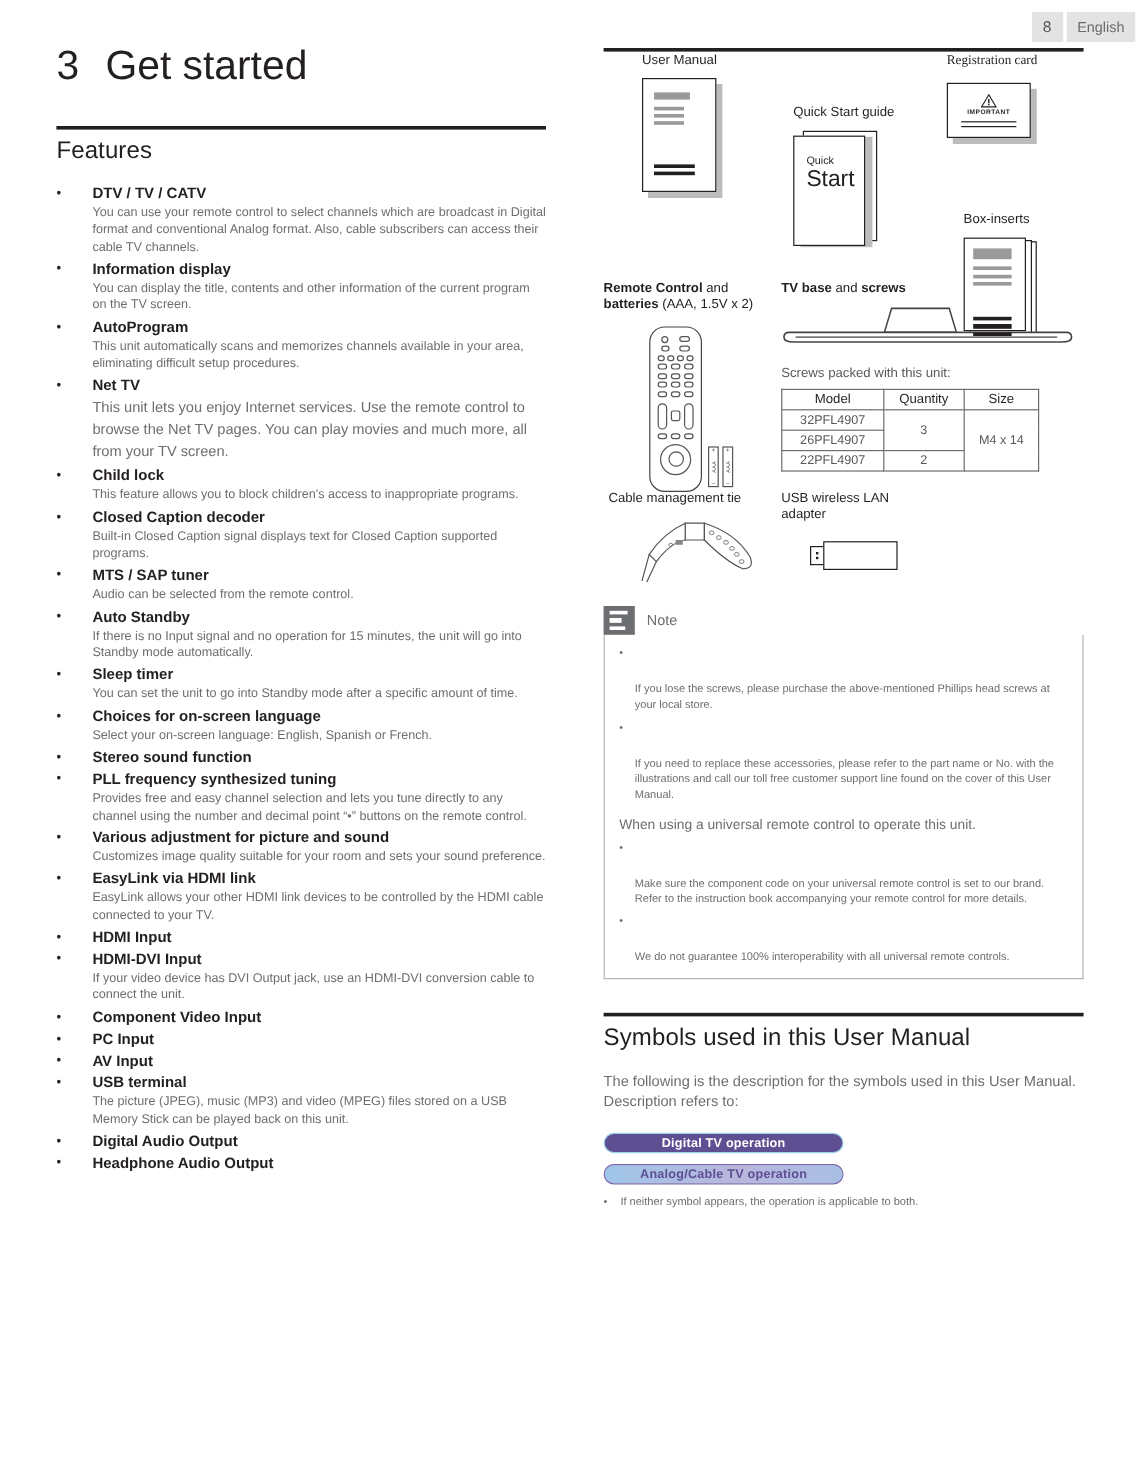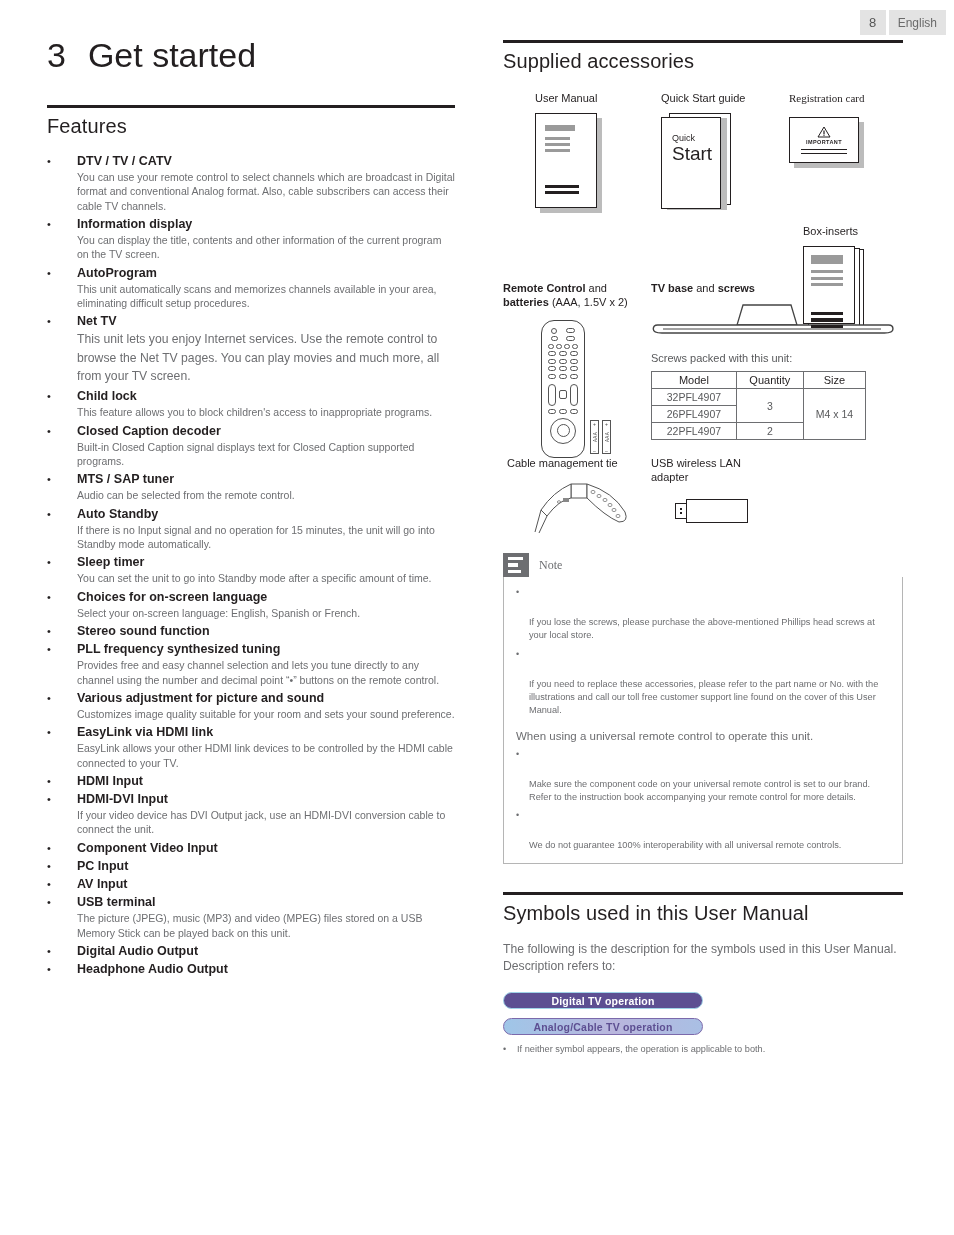--- a/index.html
+++ b/index.html
@@ -115,21 +115,21 @@
               display: flex; flex-direction: column; justify-content: center; align-items: center; gap: 2px; }
   .usb-plug i { width: 2px; height: 2px; background: #231f20; display: block; }
   .usb-body { width: 62px; height: 24px; border: 1.2px solid #231f20; }
 
   
   .note-head { display: flex; align-items: center; gap: 10px; }
   .note-icon { width: 26px; height: 24px; background: #6d6e71;
                display: flex; flex-direction: column; justify-content: center;
                align-items: flex-start; gap: 3px; padding-left: 5px; }
   .note-icon i { display: block; height: 3.5px; background: #fff; }
-  .note-label { font-size: 12px; color: #6d6e71; font-family: Liberation Serif, serif; }
+  .note-label { font-size: 12px; color: #6d6e71; }
   .note-box { border: 1px solid #b5b5b5; border-top: none; padding: 9px 12px 10px 12px; }
   .note-item { display: flex; margin-bottom: 5px; }
   .note-item .dot { flex: 0 0 13px; font-size: 9px; color: #6d6e71; line-height: 1.45; }
   .note-item .txt { font-size: 9.2px; color: #6d6e71; line-height: 1.45; flex: 1; margin-top: 30px; }
   .note-sub { font-size: 11.5px; color: #6d6e71; margin: 12px 0 6px 0; }
 
   
   .sym-intro { font-size: 12.2px; color: #6d6e71; line-height: 1.45; margin-bottom: 16px; }
   .badge {
     width: 200px; height: 17px; border-radius: 9px;
@@ -331,41 +331,40 @@
       <div class="body">
         <div class="feat-title">Headphone Audio Output</div>
       </div>
     </div>
   </div>
 </div>
 
 <div class="col-right">
 
   <div class="rule"></div>
-  <div class="sec-title right">Supplied accessories</div>
 
   <div style="position:relative;height:195px;">
 
     <div style="position:absolute;left:32px;top:0;">
       <div class="acc-label" style="margin-bottom:8px;">User Manual</div>
       <div class="shadowed" style="width:62px;height:95px;">
         <div class="sheet manual">
           <div class="bar-gray" style="width:72%;"></div>
           <div class="line-gray" style="width:60%;"></div>
           <div class="line-gray" style="width:60%;"></div>
           <div class="line-gray" style="width:60%;"></div>
           <div style="height:30px;"></div>
           <div class="bar-dark" style="width:80%;"></div>
           <div class="bar-dark" style="width:80%;"></div>
         </div>
       </div>
     </div>
 
     <div style="position:absolute;left:158px;top:0;">
-      <div class="acc-label" style="margin-bottom:8px;">Quick Start guide</div>
+      <div class="acc-label" style="margin-bottom:8px;margin-top:44px;">Quick Start guide</div>
       <div style="position:relative;width:72px;height:96px;">
         <div style="position:absolute;left:8px;top:0;width:62px;height:92px;background:#fff;border:1.3px solid #231f20;"></div>
         <div style="position:absolute;left:6px;top:5px;width:60px;height:92px;background:#bcbcbc;"></div>
         <div class="sheet quick" style="position:absolute;left:0;top:4px;">
           <div class="q-small">Quick</div>
           <div class="q-big">Start</div>
         </div>
       </div>
     </div>
 

